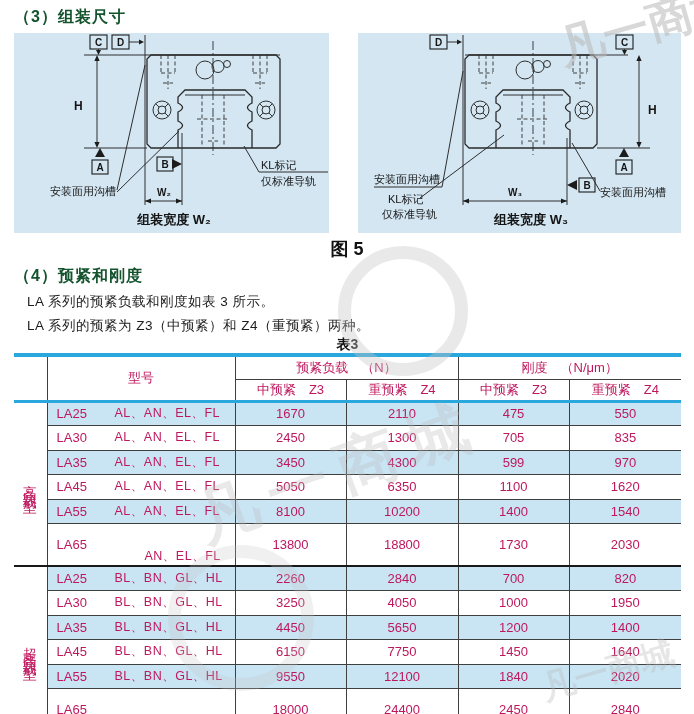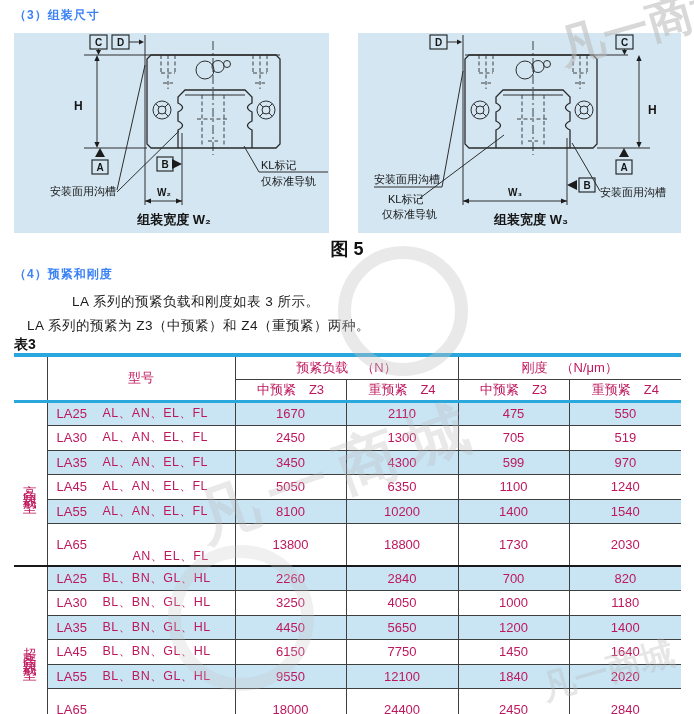--- a/index.html
+++ b/index.html
@@ -3,24 +3,24 @@
 <meta charset="utf-8">
 <style>
   html,body{margin:0;padding:0;}
   body{
     width:694px;height:714px;position:relative;overflow:hidden;
     background:#ffffff;
     font-family:"Liberation Sans","DejaVu Sans",sans-serif;
     color:#111;
   }
   .abs{position:absolute;}
-  .h-title{font-size:12px;font-weight:bold;letter-spacing:1px;color:#3b82f6;}
+  .h-title{font-size:16px;font-weight:bold;letter-spacing:1px;color:#14532d;}
   .para{font-size:13.5px;color:#1c1c1c;letter-spacing:0.5px;}
   .fig-cap{font-size:18px;font-weight:bold;text-align:center;width:100%;}
-  .tbl-title{font-size:14px;font-weight:bold;text-align:left;width:667px;}
+  .tbl-title{font-size:14px;font-weight:bold;text-align:center;width:667px;}
 
   
   .panel{background:#d3e6f2;}
   svg text{font-family:"Liberation Sans","DejaVu Sans",sans-serif;fill:#151515;}
   .ln{stroke:#2e2e2e;stroke-width:1;fill:none;}
   .thk{stroke:#2a2a2a;stroke-width:1.3;fill:none;}
   .dsh{stroke:#2e2e2e;stroke-width:0.9;fill:none;stroke-dasharray:4 2.5;}
   .cdot{stroke:#2e2e2e;stroke-width:0.9;fill:none;stroke-dasharray:9 3 2 3;}
   .arr{fill:#1c1c1c;stroke:none;}
   .dbox{fill:none;stroke:#1c1c1c;stroke-width:1.1;}
@@ -45,21 +45,21 @@
   th.grp{border:1px solid #3f3f3f;border-left:none;background:#fff;
          writing-mode:vertical-rl;text-orientation:upright;
          font-size:14px;font-weight:bold;letter-spacing:5px;}
   th.grp1{border-top:none;}
   th.grp2{border-bottom:none;}
   tbody tr:first-child td{border-top:none;}
   tbody tr:last-child td{border-bottom:none;}
   tr.gsep > *{border-top:2px solid #191919 !important;}
   tr.blue td{background:#c9e5f4;}
   td.model{text-align:left;}
-  .mrow{display:flex;align-items:center;padding-left:9px;}
+  .mrow{display:flex;align-items:center;padding-left:9px;gap:12px;}
   .mdl{width:46px;flex:none;font-size:13px;}
   .typ{font-size:12.5px;letter-spacing:0.5px;}
   .typ.shift{padding-left:30px;margin-top:24px;}
 
   
   .wm{pointer-events:none;color:#b9b9b9;font-weight:bold;white-space:nowrap;}
   .wm-ring{pointer-events:none;border-radius:50%;border:13px solid #c6c6c6;}
 </style>
 </head>
 <body>
@@ -261,21 +261,21 @@
     <path class="ln" d="M242,158 L214,110"></path>
   </g>
 
   <text class="cap" x="173" y="191" text-anchor="middle">组装宽度 W₃</text>
 </svg>
 </div>
 
 <div class="abs fig-cap" style="top:237px;left:0;">图 5</div>
 
 <div class="abs h-title" style="left:14px;top:266px;">（4）预紧和刚度</div>
-<div class="abs para" style="left:27px;top:293px;margin-left:45px;">LA 系列的预紧负载和刚度如表 3 所示。</div>
+<div class="abs para" style="left:27px;top:293px;">LA 系列的预紧负载和刚度如表 3 所示。</div>
 <div class="abs para" style="left:27px;top:317px;">LA 系列的预紧为 Z3（中预紧）和 Z4（重预紧）两种。</div>
 
 <div class="abs tbl-title" style="left:14px;top:336px;">表3</div>
 
 <div class="abs tbl-wrap" style="left:14px;top:353px;">
 <table class="tbl">
   <colgroup>
     <col style="width:33px">
         <col style="width:188px">
         <col style="width:111px">
@@ -314,21 +314,21 @@
     <tr>
       <td class="model">
             <div class="mrow">
               <span class="mdl">LA30</span>
               <span class="typ">AL、AN、EL、FL</span>
             </div>
           </td>
       <td>2450</td>
       <td>1300</td>
       <td>705</td>
-      <td class="lastcol">519</td>
+      <td class="lastcol">835</td>
     </tr>
     <tr class="blue">
       <td class="model">
             <div class="mrow">
               <span class="mdl">LA35</span>
               <span class="typ">AL、AN、EL、FL</span>
             </div>
           </td>
       <td>3450</td>
       <td>4300</td>
@@ -338,21 +338,21 @@
     <tr>
       <td class="model">
             <div class="mrow">
               <span class="mdl">LA45</span>
               <span class="typ">AL、AN、EL、FL</span>
             </div>
           </td>
       <td>5050</td>
       <td>6350</td>
       <td>1100</td>
-      <td class="lastcol">1240</td>
+      <td class="lastcol">1620</td>
     </tr>
     <tr class="blue">
       <td class="model">
             <div class="mrow">
               <span class="mdl">LA55</span>
               <span class="typ">AL、AN、EL、FL</span>
             </div>
           </td>
       <td>8100</td>
       <td>10200</td>
@@ -387,21 +387,21 @@
     <tr>
       <td class="model">
             <div class="mrow">
               <span class="mdl">LA30</span>
               <span class="typ">BL、BN、GL、HL</span>
             </div>
           </td>
       <td>3250</td>
       <td>4050</td>
       <td>1000</td>
-      <td class="lastcol">1180</td>
+      <td class="lastcol">1950</td>
     </tr>
     <tr class="blue">
       <td class="model">
             <div class="mrow">
               <span class="mdl">LA35</span>
               <span class="typ">BL、BN、GL、HL</span>
             </div>
           </td>
       <td>4450</td>
       <td>5650</td>

